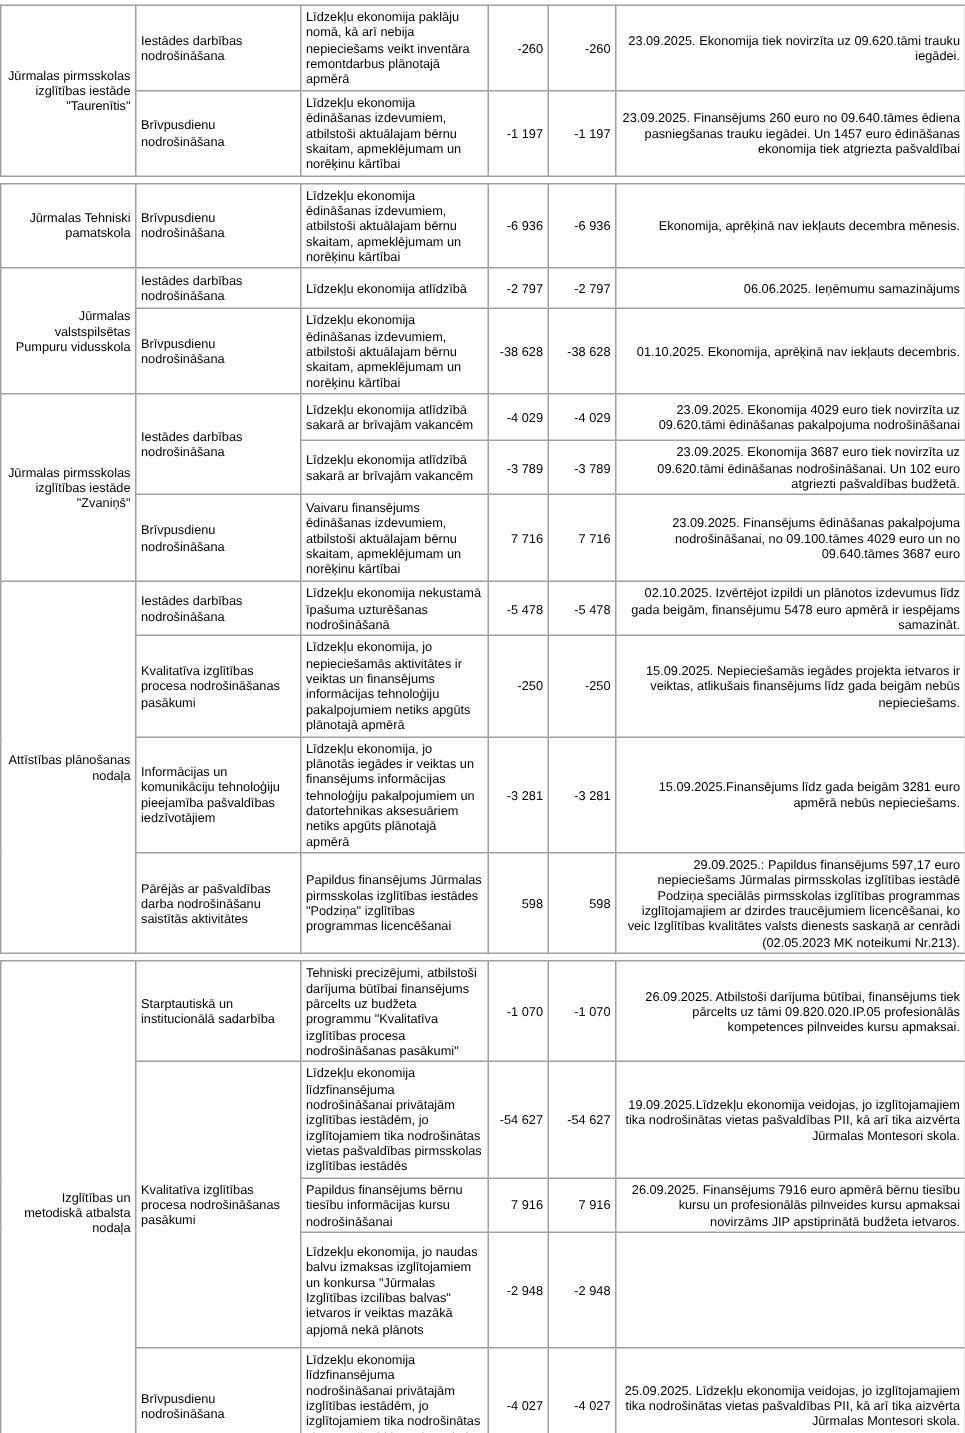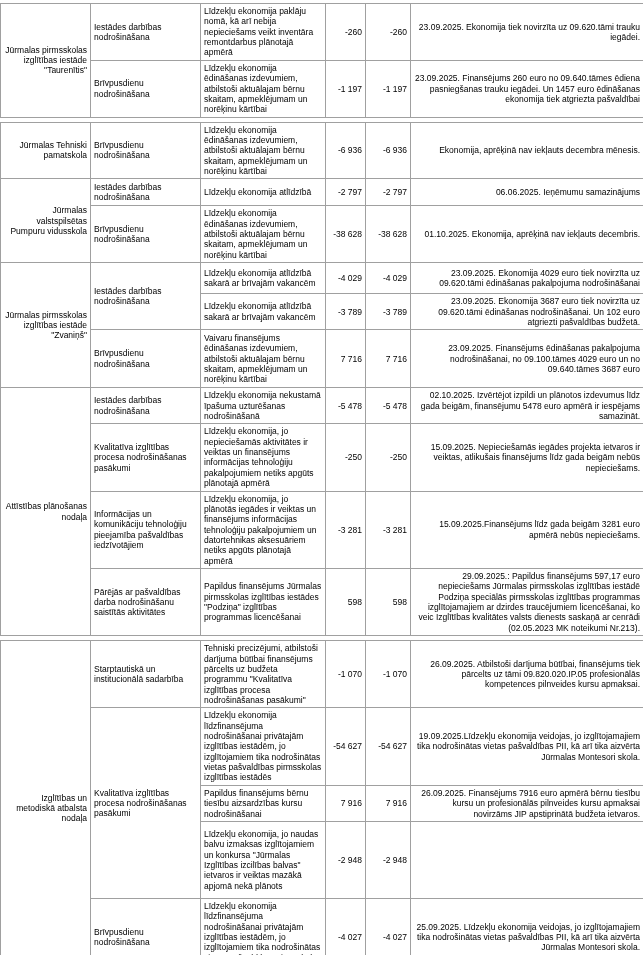--- a/index.html
+++ b/index.html
@@ -180,21 +180,21 @@
         <td class="comment">26.09.2025. Atbilstoši darījuma būtībai, finansējums tiek pārcelts uz tāmi 09.820.020.IP.05 profesionālās kompetences pilnveides kursu apmaksai.</td>
       </tr>
       <tr style="height:72px">
         <td class="program" rowspan="3">Kvalitatīva izglītības procesa nodrošināšanas pasākumi</td>
         <td class="desc">Līdzekļu ekonomija līdzfinansējuma nodrošināšanai privātajām izglītības iestādēm, jo izglītojamiem tika nodrošinātas vietas pašvaldības pirmsskolas izglītības iestādēs</td>
         <td class="amt1">-54 627</td>
         <td class="amt2">-54 627</td>
         <td class="comment">19.09.2025.Līdzekļu ekonomija veidojas, jo izglītojamajiem tika nodrošinātas vietas pašvaldības PII, kā arī tika aizvērta Jūrmalas Montesori skola.</td>
       </tr>
       <tr style="height:34px">
-        <td class="desc">Papildus finansējums bērnu tiesību aizsardzības kursu nodrošināšanai</td>
+        <td class="desc">Papildus finansējums bērnu tiesību informācijas kursu nodrošināšanai</td>
         <td class="amt1">7 916</td>
         <td class="amt2">7 916</td>
         <td class="comment">26.09.2025. Finansējums 7916 euro apmērā bērnu tiesību kursu un profesionālās pilnveides kursu apmaksai novirzāms JIP apstiprinātā budžeta ietvaros.</td>
       </tr>
       <tr style="height:77px">
         <td class="desc">Līdzekļu ekonomija, jo naudas balvu izmaksas izglītojamiem un konkursa "Jūrmalas Izglītības izcilības balvas" ietvaros ir veiktas mazākā apjomā nekā plānots</td>
         <td class="amt1">-2 948</td>
         <td class="amt2">-2 948</td>
         <td class="comment"></td>
       </tr>

